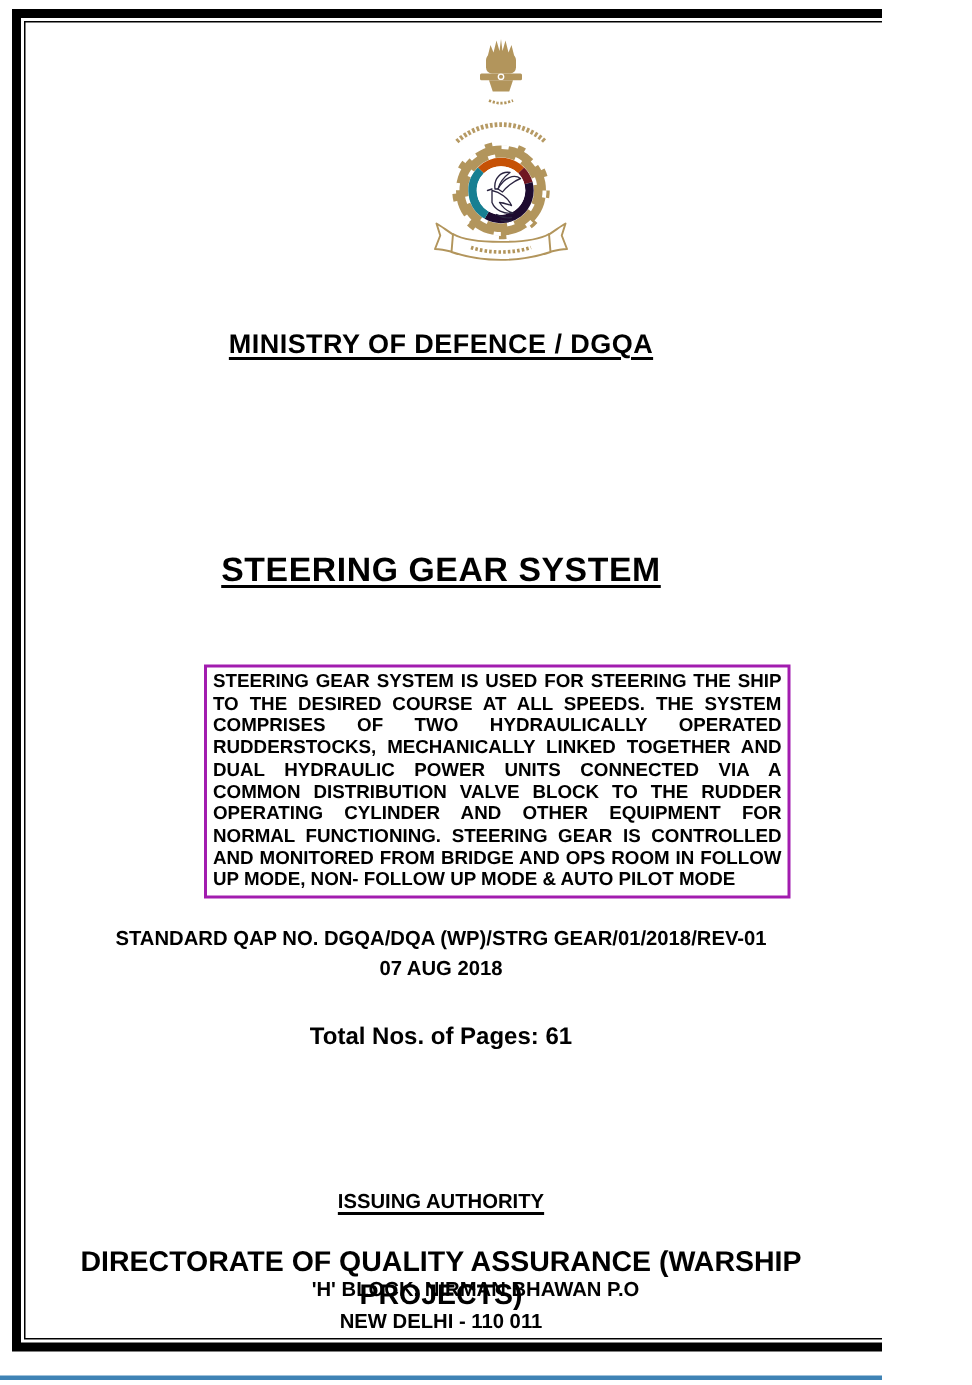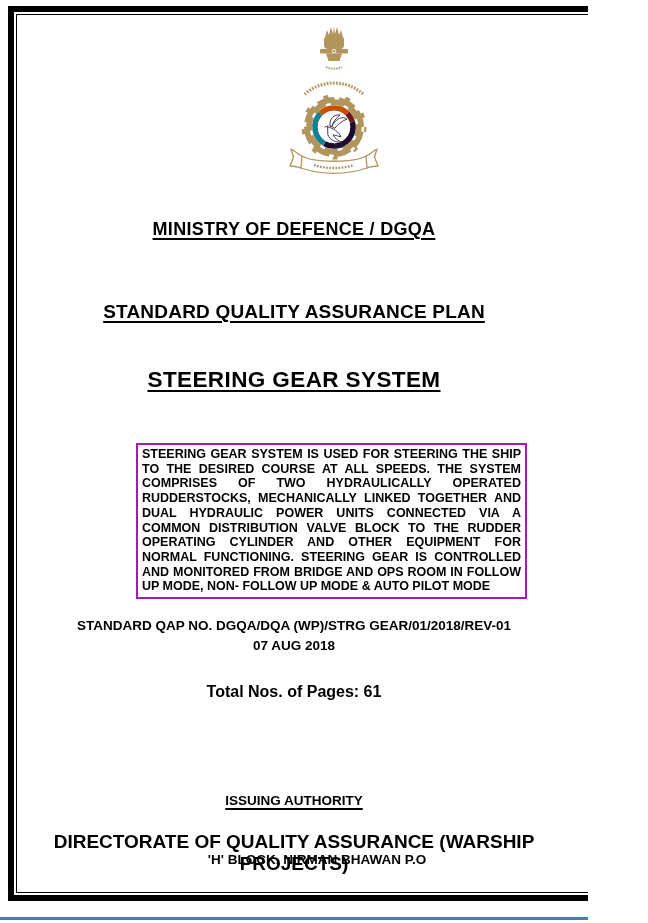--- a/index.html
+++ b/index.html
@@ -89,29 +89,29 @@
 
     <g fill="#ffffff" stroke-width="1.3" stroke-linejoin="round">
       <path d="M19,135 C13,131 9,128 7,127 L9.5,135 L6,144 C10,144 14,145 18,146 Z" stroke="#b2955c"></path>
       <path d="M81,135 C87,131 91,128 93,127 L90.5,135 L94,144 C90,144 86,145 82,146 Z" stroke="#b2955c"></path>
       <path d="M18,134 C30,141 70,141 82,134 L83,146 C62,153 38,153 17,146 Z" stroke="#b2955c"></path>
       <path d="M30,143 C42,147 58,147 70,143" fill="none" stroke-width="2.4" stroke-dasharray="1.7 1.4" stroke="#b2955c"></path>
     </g>
   </svg>
 
   <div class="abs ministry"><span class="u">MINISTRY OF DEFENCE / DGQA</span></div>
-  <div class="abs plan"><span class="u">STANDARD QUALITY ASSURANCE PLAN</span></div>
   <div class="abs system"><span class="u">STEERING GEAR SYSTEM</span></div>
 
   <div class="descbox">STEERING GEAR SYSTEM IS USED FOR STEERING THE SHIP TO THE DESIRED COURSE AT ALL SPEEDS. THE SYSTEM COMPRISES OF TWO HYDRAULICALLY OPERATED RUDDERSTOCKS, MECHANICALLY LINKED TOGETHER AND DUAL HYDRAULIC POWER UNITS CONNECTED VIA A COMMON DISTRIBUTION VALVE BLOCK TO THE RUDDER OPERATING CYLINDER AND OTHER EQUIPMENT FOR NORMAL FUNCTIONING. STEERING GEAR IS CONTROLLED AND MONITORED FROM BRIDGE AND OPS ROOM IN FOLLOW UP MODE, NON- FOLLOW UP MODE &amp; AUTO PILOT MODE</div>
 
   <div class="abs qap">STANDARD QAP NO. DGQA/DQA (WP)/STRG GEAR/01/2018/REV-01</div>
   <div class="abs qapdate">07 AUG 2018</div>
 
   <div class="abs pages">Total Nos. of Pages: 61</div>
 
   <div class="abs issuing"><span class="u">ISSUING AUTHORITY</span></div>
   <div class="abs ia1">DIRECTORATE OF QUALITY ASSURANCE (WARSHIP PROJECTS)</div>
   <div class="abs ia2">'H' BLOCK, NIRMAN BHAWAN P.O</div>
+  <div class="abs ia3">NEW DELHI - 110 011</div>
 
   <div class="bottom-edge"></div>
 
 </div>
 
 </body></html>

